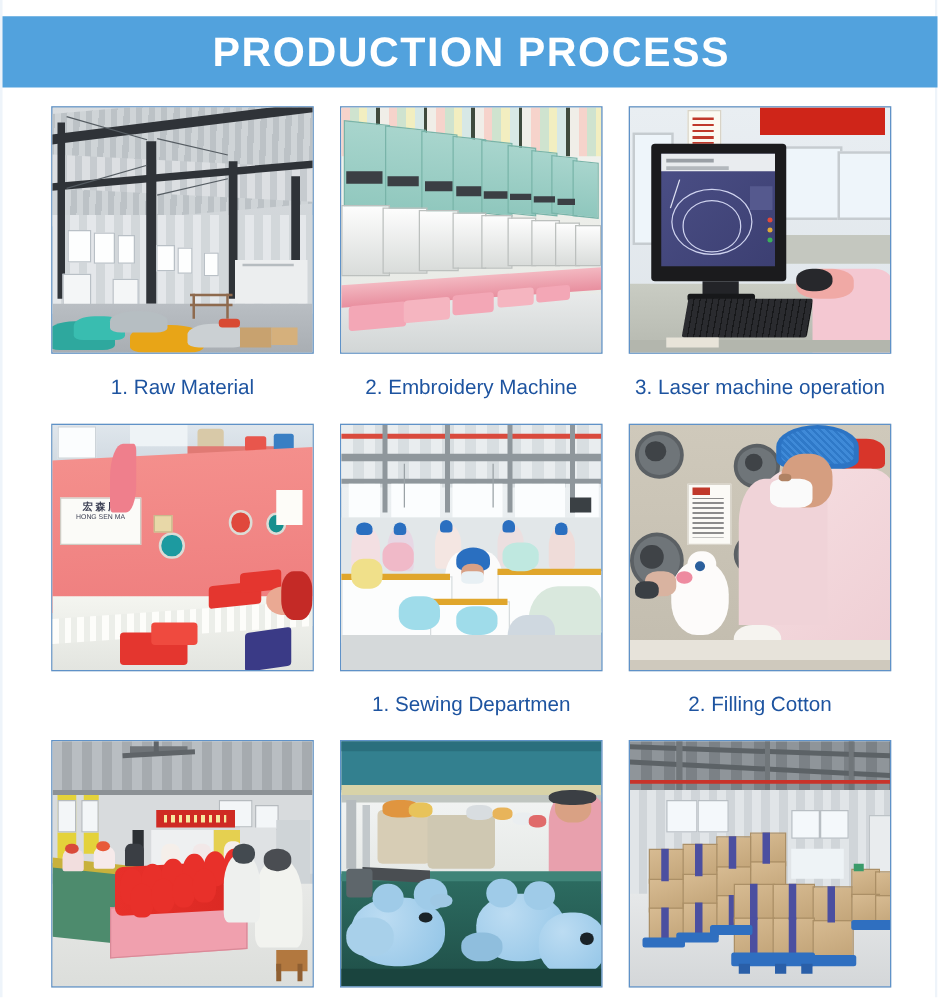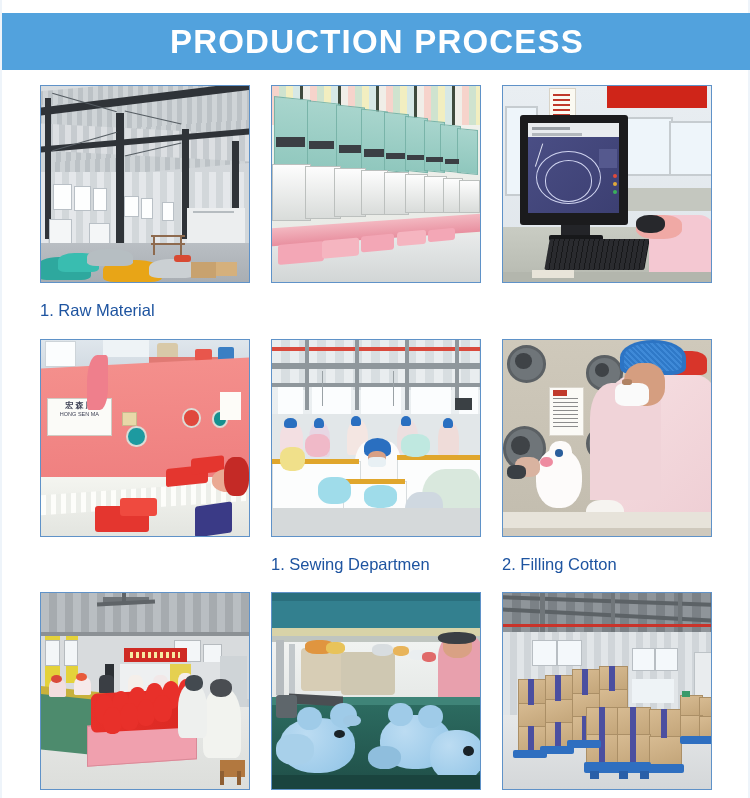--- a/index.html
+++ b/index.html
@@ -54,21 +54,21 @@
   .row {
     display: flex;
     width: 674px;
     margin-bottom: 0px;
   }
   .cell {
     width: 212px;
     margin-right: 19px;
     display: flex;
     flex-direction: column;
-    align-items: flex-start;
+    align-items: center;
   }
   .cell:last-child { margin-right: 0; }
   .photo {
     width: 210px;
     height: 198px;
     box-sizing: border-box;
     border: 1px solid #5f92c8;
     overflow: hidden;
     position: relative;
     background: #cdd5da;
@@ -318,20 +318,21 @@
             <div class="lay em-needle" style="left:65%;top:35%;width:8%;height:3%;"></div>
             <div class="lay em-needle" style="left:74%;top:36%;width:8%;height:3%;"></div>
             <div class="lay em-needle" style="left:83%;top:37%;width:7%;height:3%;"></div>
             <div class="lay" style="left:3%;bottom:10%;width:22%;height:10%;background:#f3a7b6;border-radius:3px;transform:skewY(-5deg);"></div>
             <div class="lay" style="left:24%;bottom:13%;width:18%;height:9%;background:#f5b5c0;border-radius:3px;transform:skewY(-5deg);"></div>
             <div class="lay" style="left:43%;bottom:16%;width:16%;height:8%;background:#f3a7b6;border-radius:3px;transform:skewY(-5deg);"></div>
             <div class="lay" style="left:60%;bottom:19%;width:14%;height:7%;background:#f5b5c0;border-radius:3px;transform:skewY(-5deg);"></div>
             <div class="lay" style="left:75%;bottom:21%;width:13%;height:6%;background:#f3a7b6;border-radius:3px;transform:skewY(-5deg);"></div>
           </div>
         </div>
+        <div class="caption">2. Embroidery Machine</div>
       </div>
 
       <div class="cell">
         <div class="photo">
           <div class="scene">
             <div class="lay lm-bg"></div>
             <div class="lay lm-banner"></div>
             <div class="lay" style="left:22%;top:1%;width:12%;height:17%;background:#fbfaf2;border:1px solid #d8d3c7;"></div>
             <div class="lay" style="left:24%;top:4%;width:8%;height:11%;background:repeating-linear-gradient(180deg,#c0392b 0 2px,transparent 2px 5px);"></div>
             <div class="lay lm-win" style="left:1%;top:10%;width:14%;height:44%;"></div>
@@ -355,20 +356,21 @@
             <div class="lay" style="left:22%;top:76%;width:26%;height:3%;background:#17181a;border-radius:2px;"></div>
             <div class="lay lm-kbd" style="left:21%;bottom:6%;width:48%;height:16%;transform:skewX(-10deg);
                  background:repeating-linear-gradient(90deg,#2a2b2f 0 4px,#17181a 4px 5px);"></div>
             <div class="lay lm-coat" style="right:-2%;bottom:0;width:32%;height:34%;"></div>
             <div class="lay lm-arm" style="right:14%;bottom:22%;width:22%;height:12%;"></div>
             <div class="lay" style="right:22%;bottom:25%;width:14%;height:9%;background:#27282c;border-radius:45%;"></div>
             <div class="lay" style="left:0;bottom:0;width:100%;height:5%;background:#b3b6ad;"></div>
             <div class="lay" style="left:14%;bottom:2%;width:20%;height:4%;background:#e8e4d9;"></div>
           </div>
         </div>
+        <div class="caption">3. Laser machine operation</div>
       </div>
     </div>
 
     <div class="row">
 
       <div class="cell">
         <div class="photo">
           <div class="scene">
             <div class="lay pm-bg"></div>
             <div class="lay pm-top"></div>

